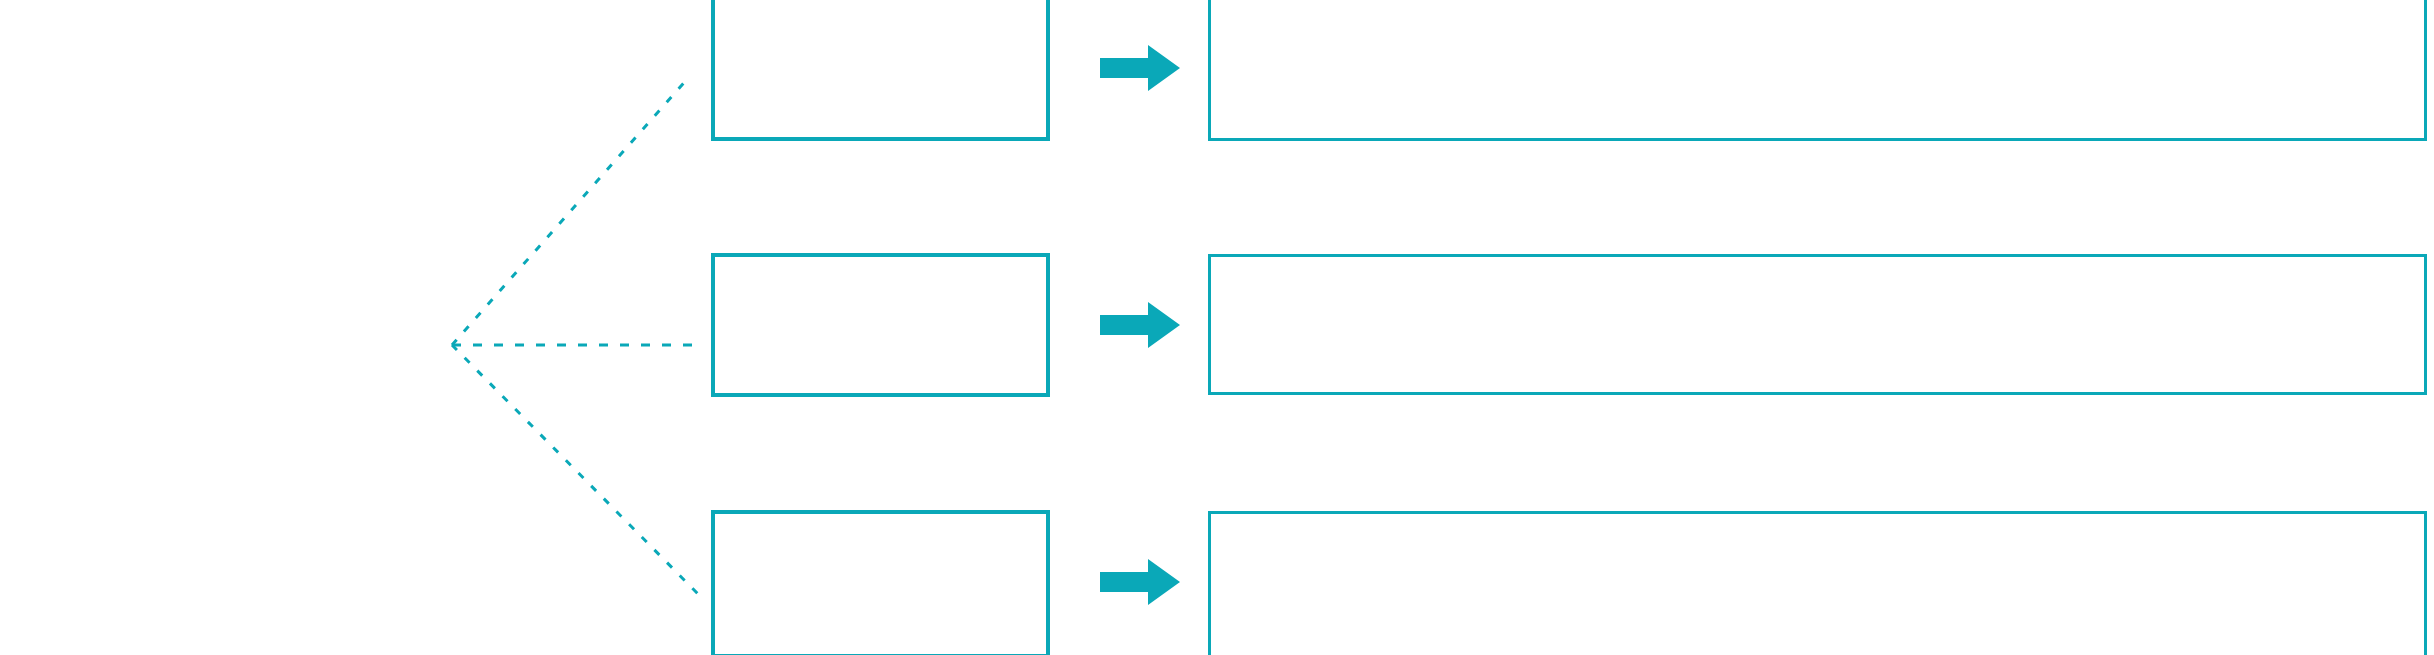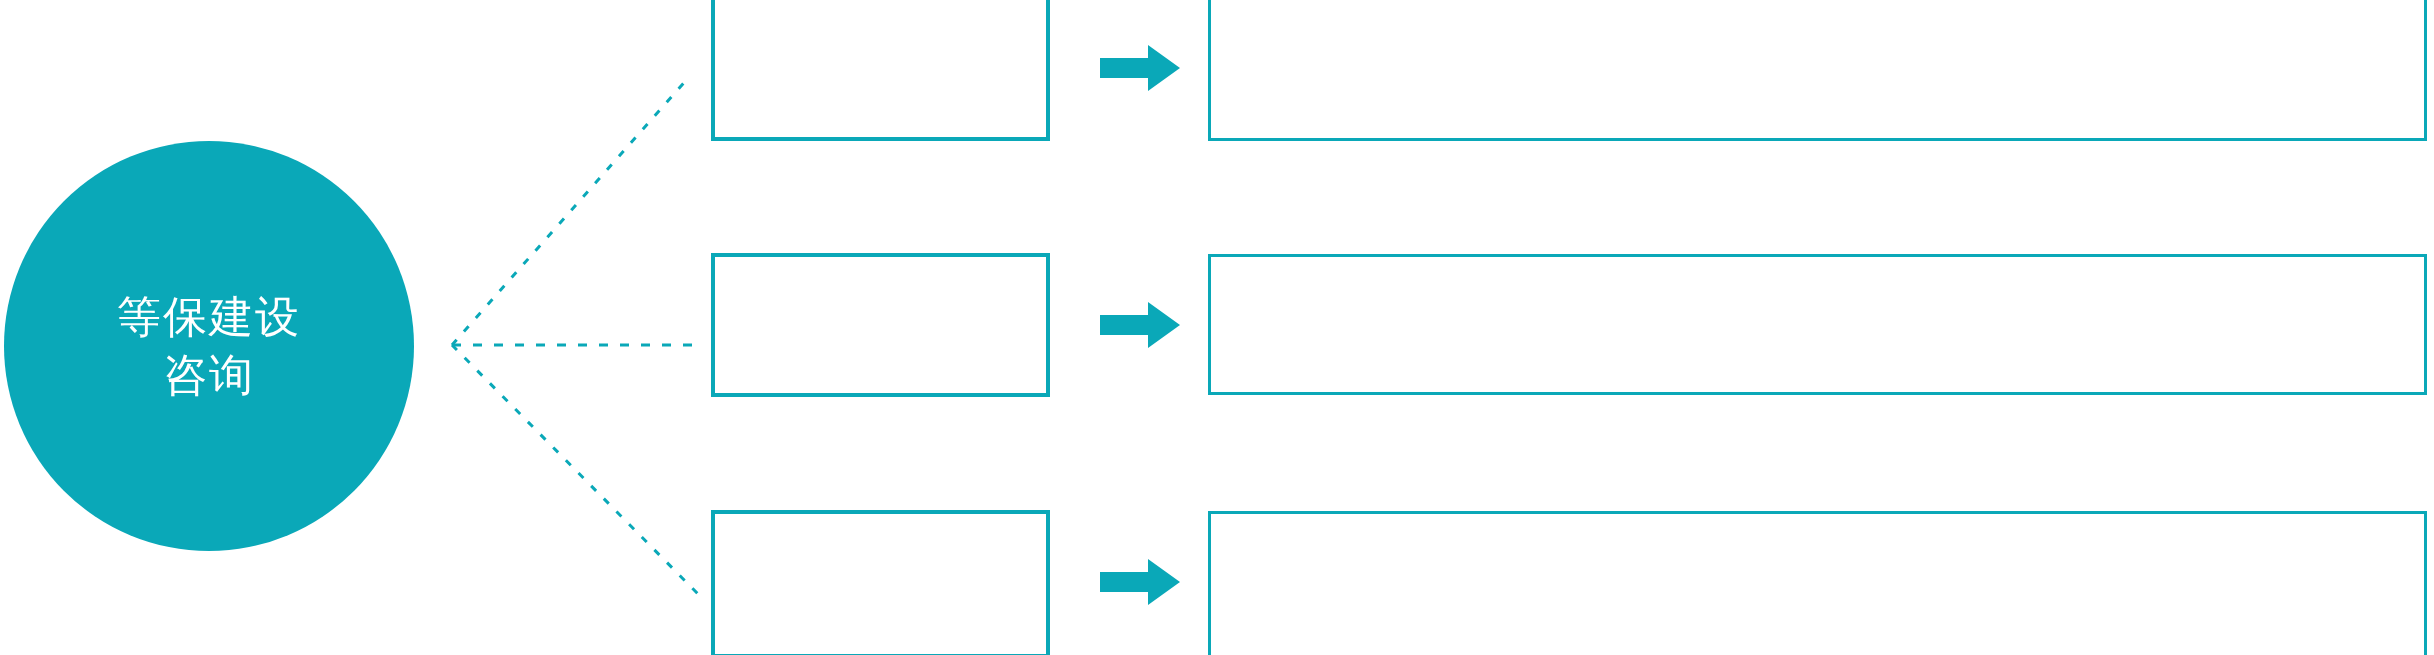--- a/index.html
+++ b/index.html
@@ -104,24 +104,20 @@
     left: 1100px;
     width: 80px;
     height: 46px;
   }
 </style>
 </head>
 <body>
 
 <div id="canvas">
 
-  <div class="hub">
-    <div class="hub-line">等保建设</div>
-    <div class="hub-line">咨询</div>
-  </div>
 
   <svg class="connectors" viewBox="0 0 2434 655" width="2434" height="655" xmlns="http://www.w3.org/2000/svg">
     <g stroke="#0aa8b8" stroke-width="3" fill="none" stroke-linecap="butt">
       <line x1="452" y1="345" x2="690" y2="76" stroke-dasharray="7 11"></line>
       <line x1="452" y1="345" x2="700" y2="345" stroke-dasharray="9 12"></line>
       <line x1="452" y1="345" x2="700" y2="596" stroke-dasharray="7 11"></line>
     </g>
   </svg>
 
   <div class="row" style="top:0;height:145px;">

